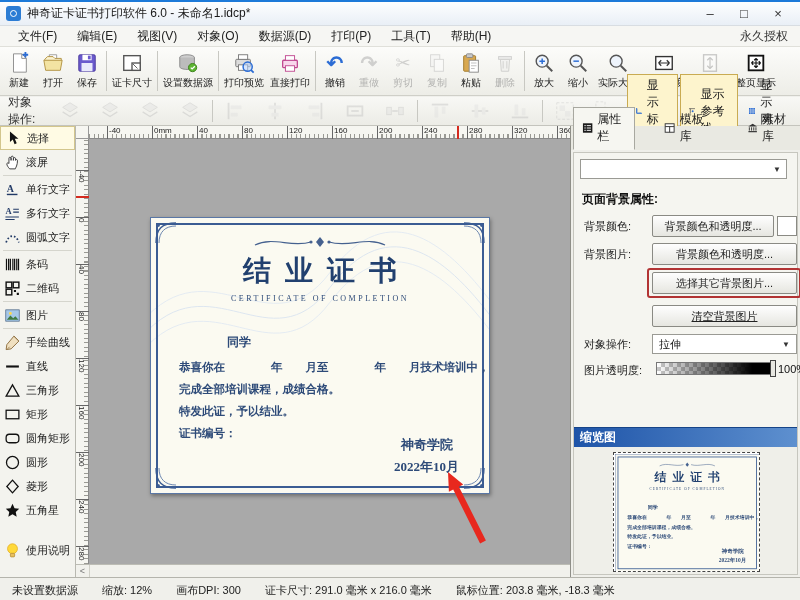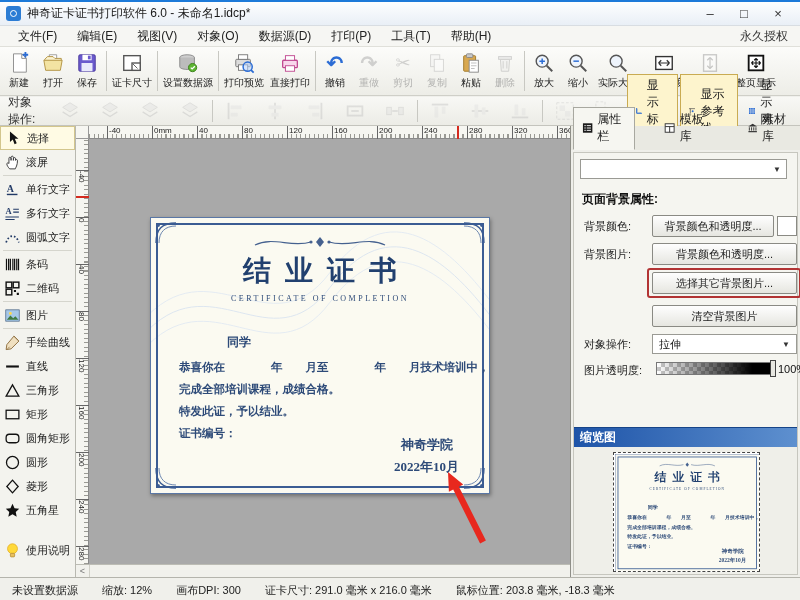--- a/index.html
+++ b/index.html
@@ -847,21 +847,21 @@
         <span class="arrow">▼</span>
       </div>
       <div class="rsection">页面背景属性:</div>
       <div class="rlabel" style="left:10px; top:66px;">背景颜色:</div>
       <div class="rbtn" style="left:78px; top:62px; width:122px;">背景颜色和透明度...</div>
       <div class="swatch" style="left:203px; top:63px;"></div>
       <div class="rlabel" style="left:10px; top:94px;">背景图片:</div>
       <div class="rbtn" style="left:78px; top:90px; width:145px;">背景颜色和透明度...</div>
       <div class="redbox" style="left:73px; top:115px; width:154px; height:30px;"></div>
       <div class="rbtn" style="left:78px; top:119px; width:145px;">选择其它背景图片...</div>
-      <div class="rbtn" style="left:78px; top:152px; width:145px;">清空背景图片</div>
+      <div class="rbtn" style="left:78px; top:152px; width:145px;text-decoration:underline;">清空背景图片</div>
       <div class="rlabel" style="left:10px; top:184px;">对象操作:</div>
       <div class="rselect" style="left:78px; top:181px; width:145px;">
         <span>拉伸</span>
         <span class="arrow">▼</span>
       </div>
       <div class="rlabel" style="left:10px; top:210px;text-align:right;">图片透明度:</div>
       <div class="slider" style="left:82px; top:209px; width:118px;">
         <div class="handle"></div>
       </div>
       <div class="pct" style="left:204px; top:210px;">100%</div>

